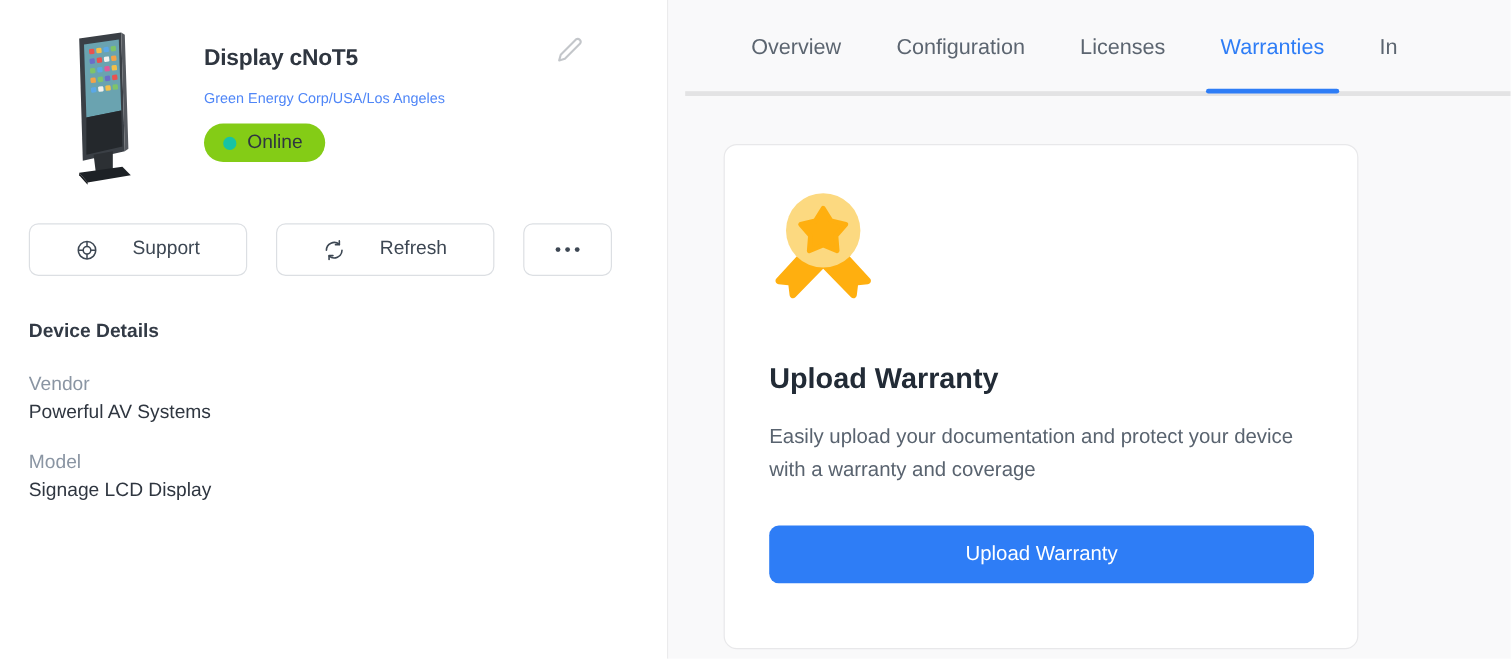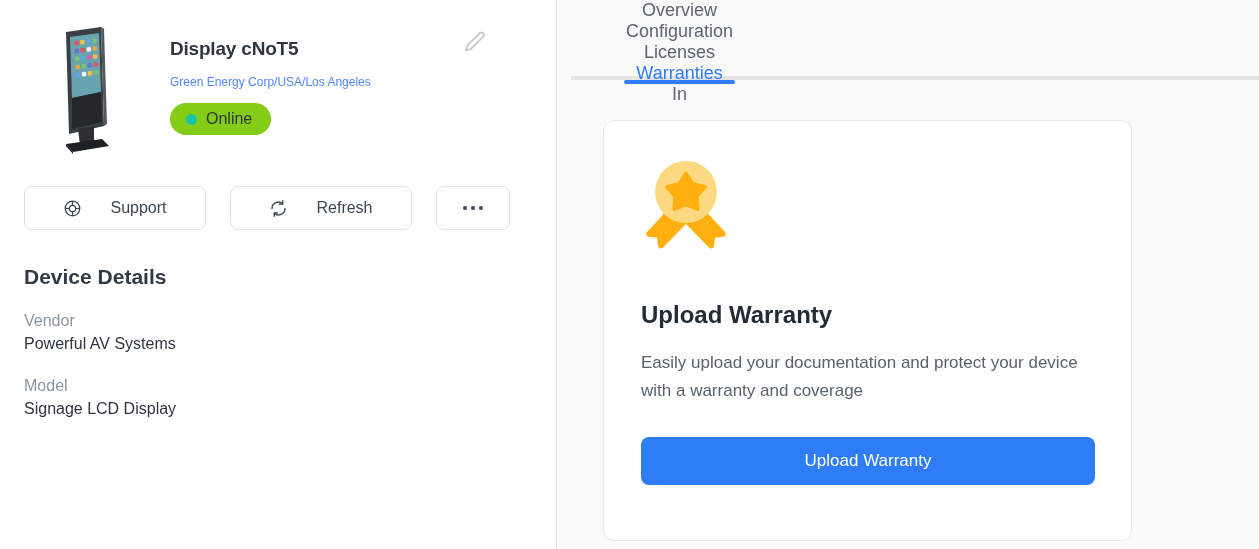--- a/index.html
+++ b/index.html
@@ -69,37 +69,37 @@
   }
   .btn-support { width: 182px; }
   .btn-refresh { width: 182px; }
   .btn-more { width: 74px; }
   .dots { display: inline-flex; gap: 4px; }
   .dots i { width: 4px; height: 4px; border-radius: 50%; background: #3d4753; display: block; }
 
   
   .details { padding: 0 24px; margin-top: 34px; }
   .details-title {
-    font-size: 21px; font-weight: 600; color: #323a45; line-height: 26px;
+    font-size: 16px; font-weight: 600; color: #323a45; line-height: 26px;
   }
   .detail-item { margin-top: 21px; }
   .detail-label { font-size: 16px; color: #8a95a3; line-height: 20px; }
   .detail-value { font-size: 16px; color: #2f3640; line-height: 22px; margin-top: 2px; }
 
   
   .right-panel {
     position: relative; flex: 1; height: 549px;
     background: #f9f9fa; overflow: hidden;
   }
 
   .tabbar {
     position: relative; height: 84px;
     padding-left: 46px; display: flex; align-items: flex-start;
   }
-  .tabs { display: flex; align-items: center; height: 78px; flex-direction: column; }
+  .tabs { display: flex; align-items: center; height: 78px; }
   .tab {
     position: relative; height: 78px; display: flex; align-items: center;
     padding: 0 23px; font-size: 18px; color: #5c6570;
     white-space: nowrap; cursor: pointer;
   }
   .tab.active { color: #2e7df6; }
   .tab-underline {
     position: absolute; left: 11px; right: 11px; bottom: 0;
     height: 4px; background: #2e7df6; border-radius: 2px;
   }

